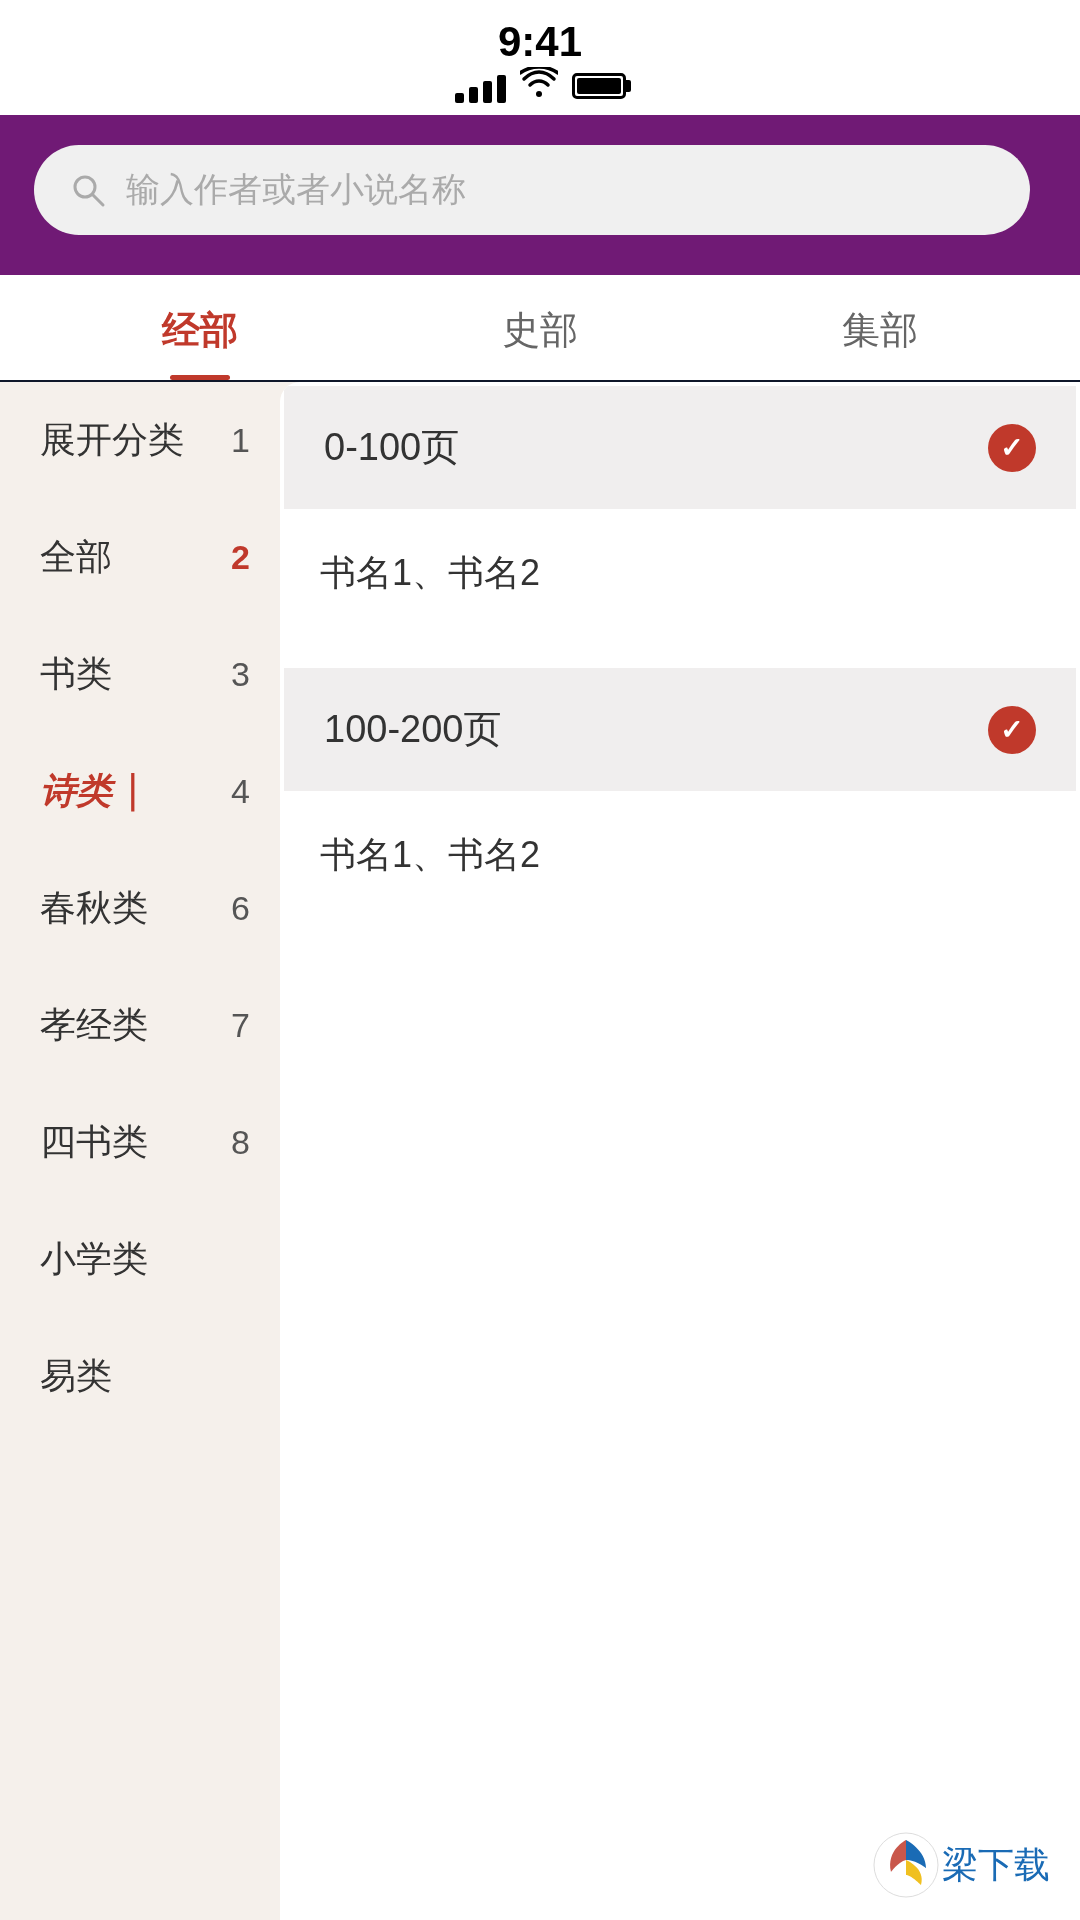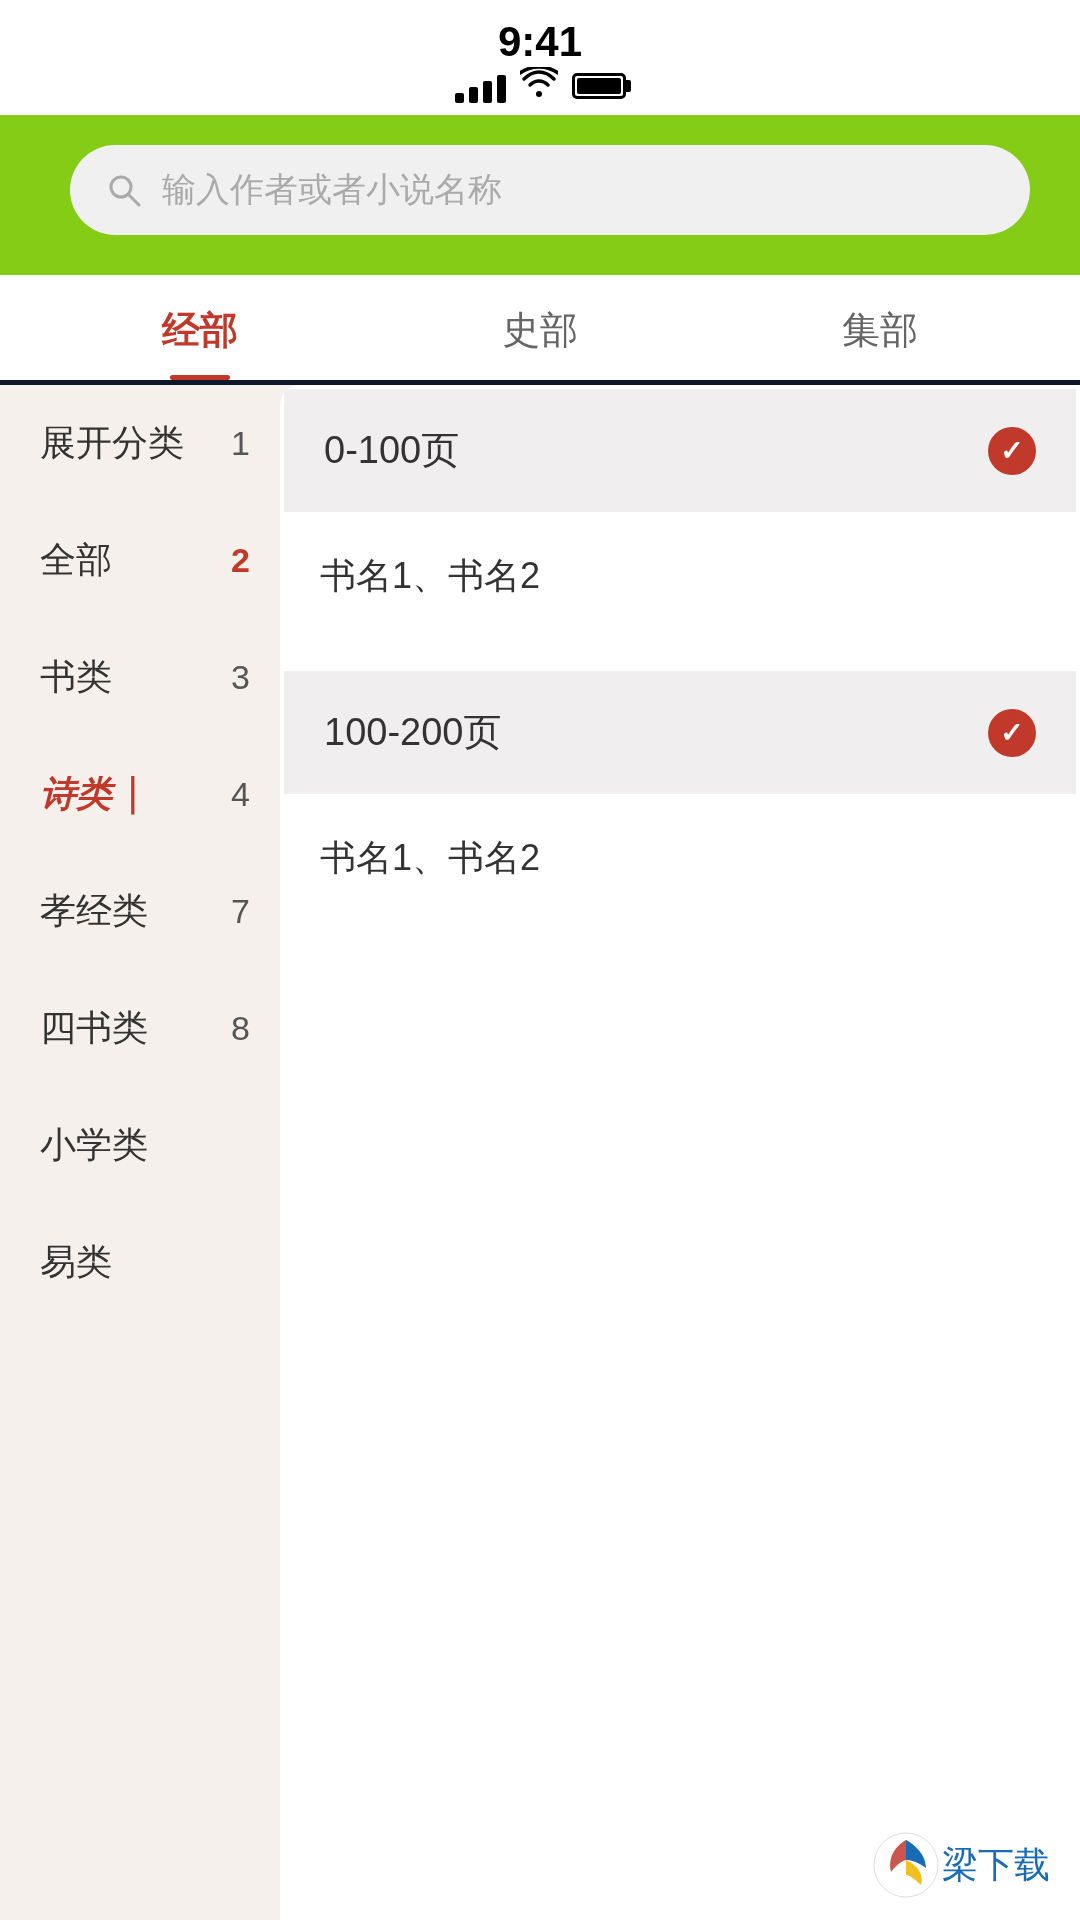--- a/index.html
+++ b/index.html
@@ -71,22 +71,22 @@
     }
     .battery-fill {
       width: 100%;
       height: 100%;
       background: #000;
       border-radius: 2px;
     }
 
     
     .search-container {
-      background: #84cc16;
-      padding: 30px 50px 40px 70px;
+      background: #701a75;
+      padding: 30px 50px 40px 34px;
     }
     .search-bar {
       display: flex;
       align-items: center;
       background: #f0f0f0;
       border-radius: 50px;
       padding: 22px 36px;
       gap: 20px;
     }
     .search-icon-svg {
@@ -97,21 +97,21 @@
     .search-placeholder {
       font-size: 34px;
       color: #aaa;
     }
 
     
     .tabs-container {
       background: white;
       display: flex;
       padding: 0 30px;
-      border-bottom: 5px solid #0f172a;
+      border-bottom: 2px solid #0f172a;
       align-items: center;
     }
     .tab-item {
       flex: 1;
       text-align: center;
       padding: 30px 10px 24px;
       font-size: 38px;
       color: #666;
       position: relative;
       cursor: pointer;
@@ -310,20 +310,24 @@
     </div>
 
     <div class="sidebar-item">
       <span class="sidebar-item-label active">
         <span>诗类</span><span class="sidebar-item-cursor"> |</span>
       </span>
       <span class="sidebar-item-count">4</span>
     </div>
 
 
+    <div class="sidebar-item">
+      <span class="sidebar-item-label">春秋类</span>
+      <span class="sidebar-item-count">6</span>
+    </div>
 
     <div class="sidebar-item">
       <span class="sidebar-item-label">孝经类</span>
       <span class="sidebar-item-count">7</span>
     </div>
 
     <div class="sidebar-item">
       <span class="sidebar-item-label">四书类</span>
       <span class="sidebar-item-count">8</span>
     </div>

